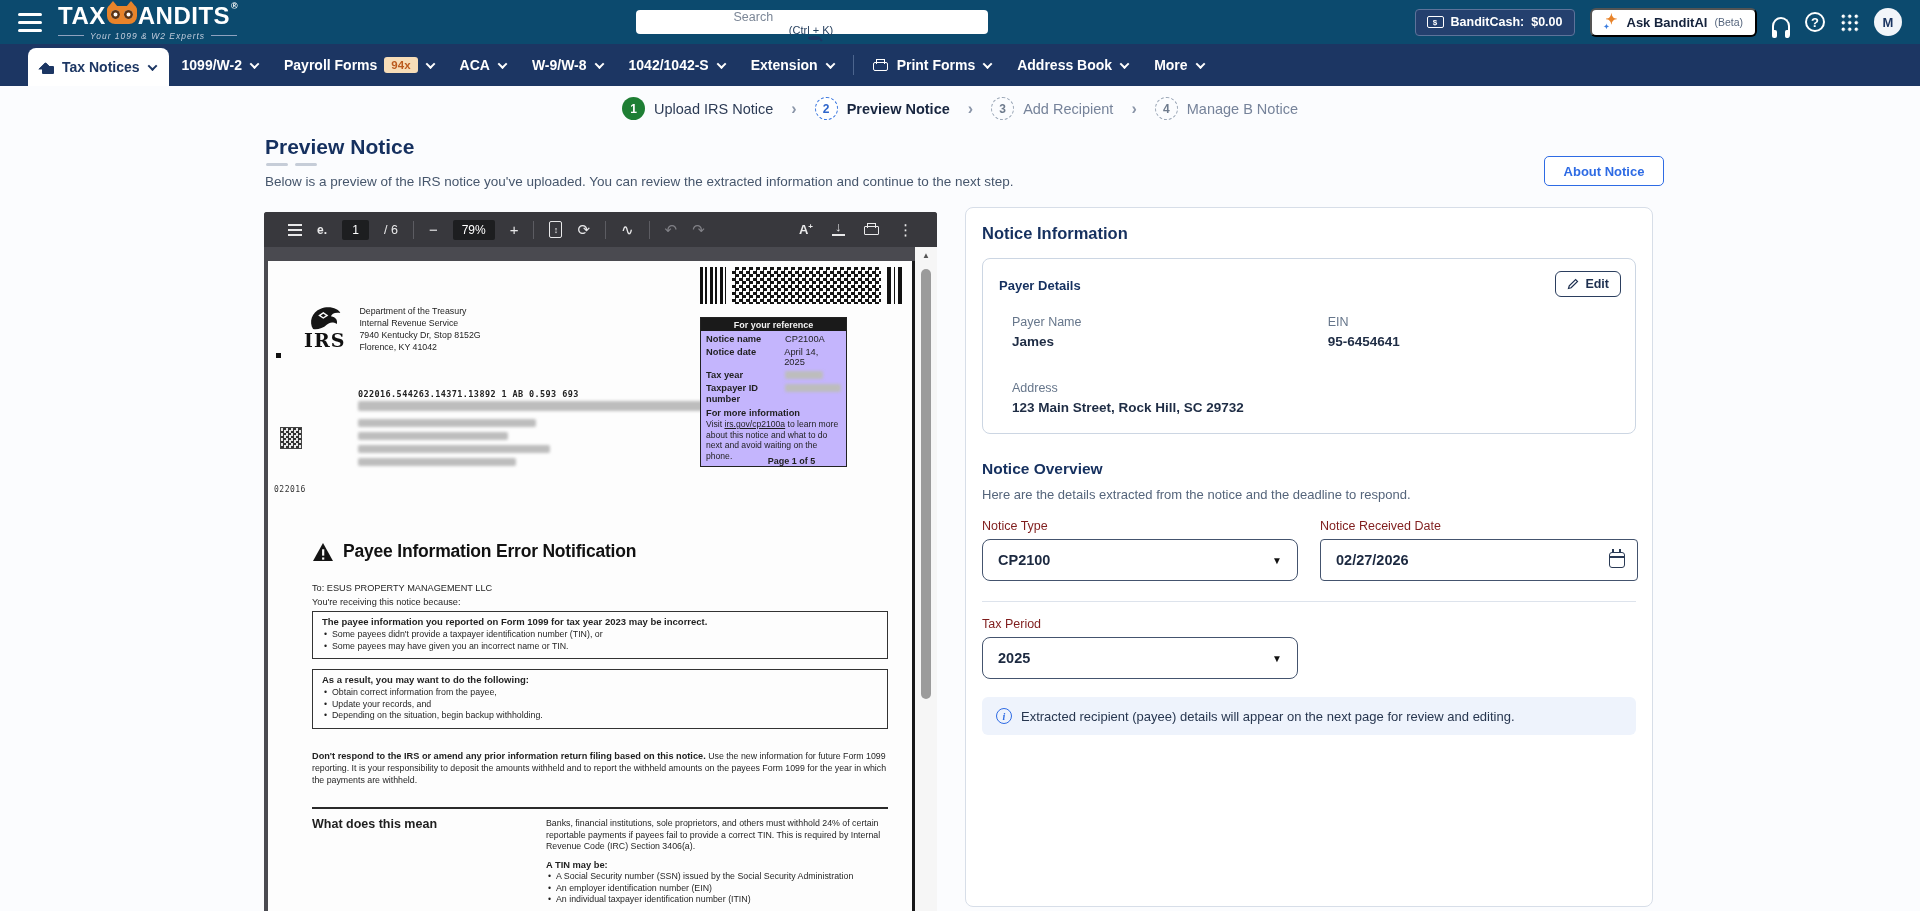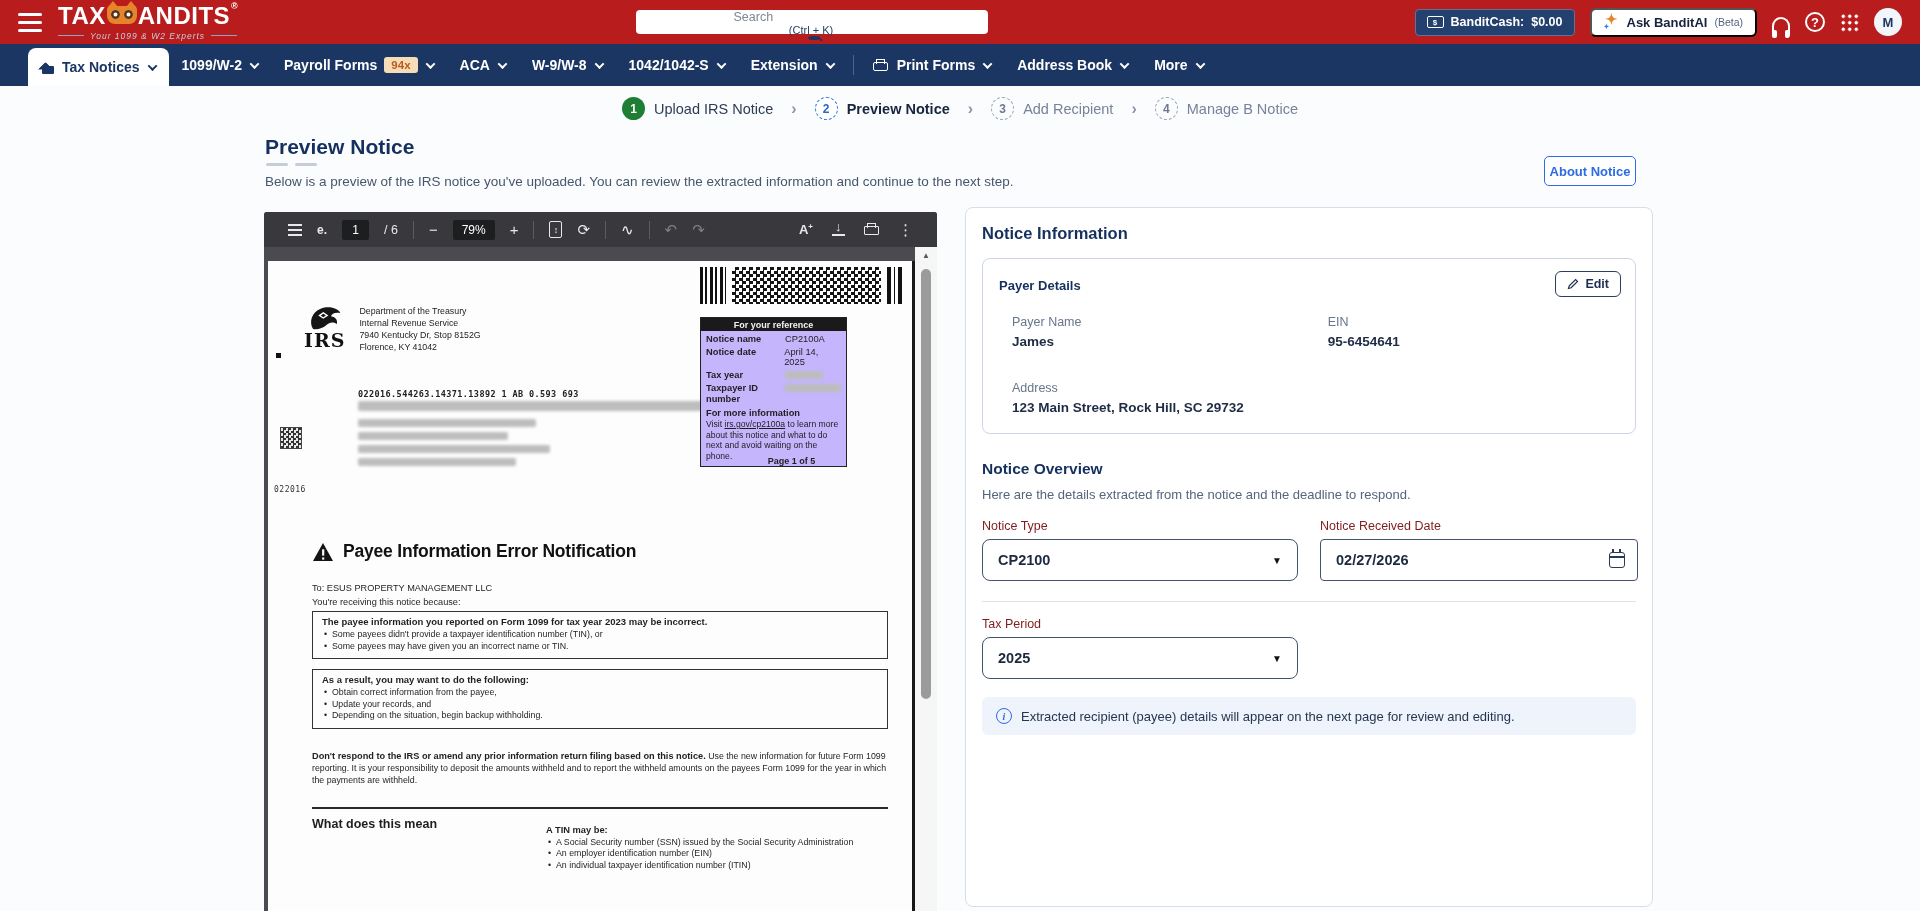--- a/index.html
+++ b/index.html
@@ -1,19 +1,19 @@
 <!DOCTYPE html>
 <html><head>
 <meta charset="utf-8">
 <style>
   * { margin:0; padding:0; box-sizing:border-box; }
   html,body { width:1920px; height:911px; overflow:hidden; font-family:"Liberation Sans", sans-serif; background:#fbfcfe; }
 
   
-  .topbar { position:absolute; left:0; top:0; width:1920px; height:44px; background:#b91c1c; display:flex; align-items:center; padding:8px 18px; z-index:5; }
+  .topbar { position:absolute; left:0; top:0; width:1920px; height:44px; background:#0c4a6e; display:flex; align-items:center; padding:8px 18px; z-index:5; }
   .hamburger { width:24px; display:flex; flex-direction:column; gap:5px; cursor:pointer; }
   .hamburger span { height:3px; background:#fff; border-radius:2px; }
   .logo { margin-left:16px; display:flex; flex-direction:column; }
   .logo-row { display:flex; align-items:flex-start; color:#fff; font-weight:bold; font-size:24px; letter-spacing:.5px; line-height:1; }
   .owl { width:30px; height:18px; background:#e8832a; border-radius:4px 4px 8px 8px; margin:2px 1px 0; position:relative; }
   .owl:before, .owl:after { content:""; position:absolute; top:4px; width:9px; height:9px; background:#fff; border-radius:50%; box-shadow:inset 0 0 0 2.5px #5a3213; }
   .owl:before { left:4px; } .owl:after { right:4px; }
   .owl .ear1,.owl .ear2 { position:absolute; top:-5px; width:0; height:0; border-left:5px solid transparent; border-right:5px solid transparent; border-bottom:6px solid #e8832a; }
   .owl .ear1{ left:1px; } .owl .ear2{ right:1px; }
   .logo-reg { font-size:9px; margin-top:-2px; margin-left:1px; }
@@ -64,21 +64,21 @@
   .step-label { font-size:14.5px; color:#2c3b55; }
   .step.current .step-label { font-weight:bold; color:#17253f; }
   .step.todo .step-label { color:#76839a; }
   .step-arrow { color:#8a95a8; font-size:16px; font-weight:bold; margin:0 4px; }
 
   
   .page-title { position:absolute; left:265px; top:135px; font-size:21px; font-weight:bold; color:#15305f; }
   .title-dashes { position:absolute; left:266px; top:163px; display:flex; gap:7px; }
   .title-dashes span { width:22px; height:3px; background:#c6cdd8; border-radius:2px; }
   .page-desc { position:absolute; left:265px; top:174px; font-size:13.5px; color:#46566c; }
-  .about-btn { position:absolute; left:1544px; top:156px; width:92px; height:30px; background:#fff; border:1px solid #2e6be4; color:#2e6be4; border-radius:5px; font-size:13px; font-weight:bold; display:flex; align-items:center; justify-content:center; cursor:pointer; }
+  .about-btn { position:absolute; left:1544px; top:156px; width:120px; height:30px; background:#fff; border:1px solid #2e6be4; color:#2e6be4; border-radius:5px; font-size:13px; font-weight:bold; display:flex; align-items:center; justify-content:center; cursor:pointer; }
 
   
   .pdf-viewer { position:absolute; left:264px; top:212px; width:673px; height:699px; background:#4a4a50; border-radius:3px 3px 0 0; overflow:hidden; }
   .pdf-toolbar { height:35px; background:#38383d; display:flex; align-items:center; padding:0 24px; gap:15px; color:#e9e9ea; }
   .tb-ico { font-size:15px; cursor:pointer; line-height:1; }
   .tb-menu { display:flex; flex-direction:column; gap:3px; cursor:pointer; }
   .tb-menu span{ width:14px; height:2px; background:#e9e9ea; }
   .tb-etool { font-size:12px; font-weight:bold; cursor:pointer; }
   .tb-pagebox { width:27px; height:20px; background:#1d1e20; color:#fff; font-size:12px; display:flex; align-items:center; justify-content:center; border-radius:2px; }
   .tb-count { font-size:12.5px; }
@@ -409,20 +409,21 @@
           <li>Update your records, and</li>
           <li>Depending on the situation, begin backup withholding.</li>
         </ul>
       </div>
 
       <p class="npara"><b>Don't respond to the IRS or amend any prior information return filing based on this notice.</b><span> Use the new information for future Form 1099 reporting. It is your responsibility to deposit the amounts withheld and to report the withheld amounts on the payees Form 1099 for the year in which the payments are withheld.</span></p>
 
       <div class="ndivider"></div>
       <div class="what-col">What does this mean</div>
       <div class="what-right tin">
+        <p>Banks, financial institutions, sole proprietors, and others must withhold 24% of certain reportable payments if payees fail to provide a correct TIN. This is required by Internal Revenue Code (IRC) Section 3406(a).</p>
         <div class="tin-head">A TIN may be:</div>
         <ul>
           <li>A Social Security number (SSN) issued by the Social Security Administration</li>
           <li>An employer identification number (EIN)</li>
           <li>An individual taxpayer identification number (ITIN)</li>
         </ul>
       </div>
     </div>
 
     <div class="pdf-scroll">

